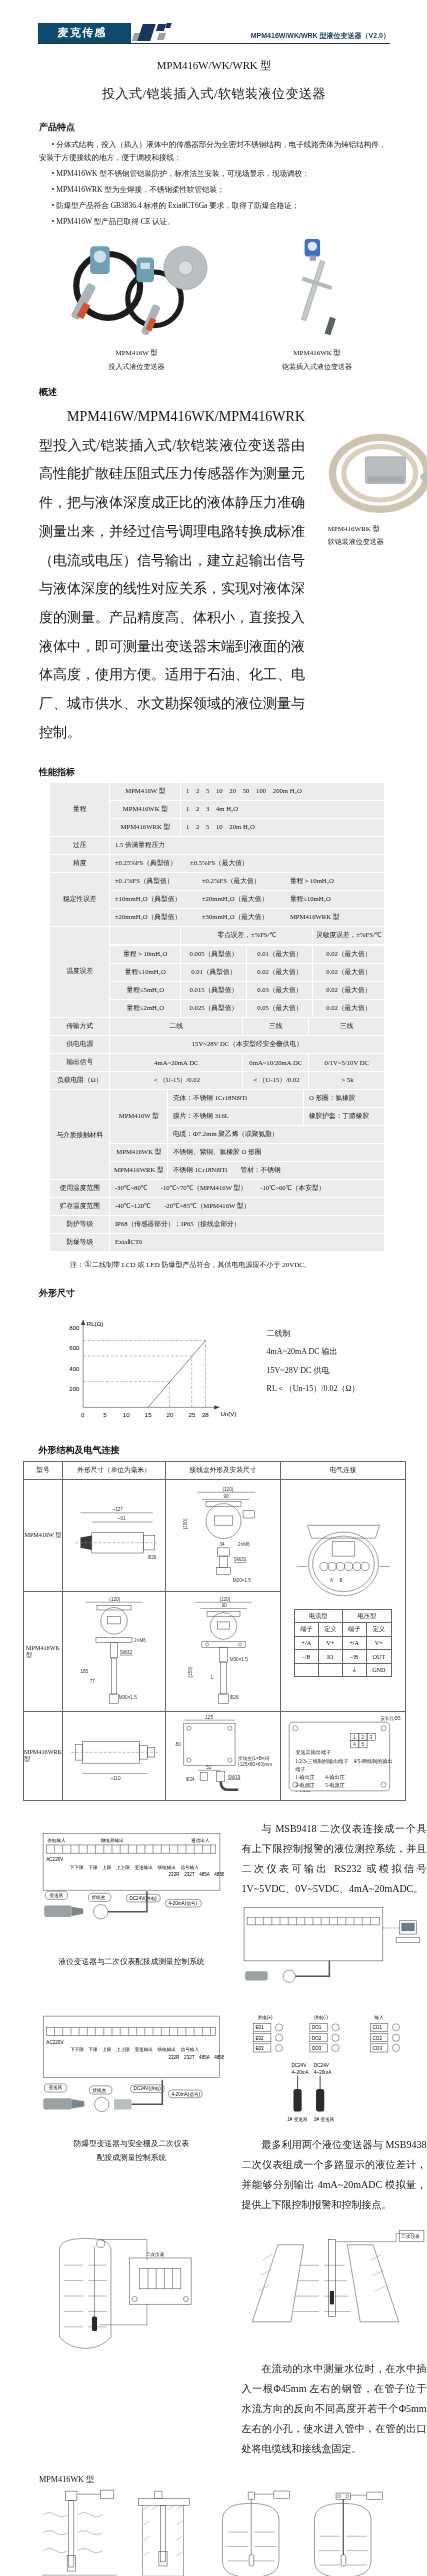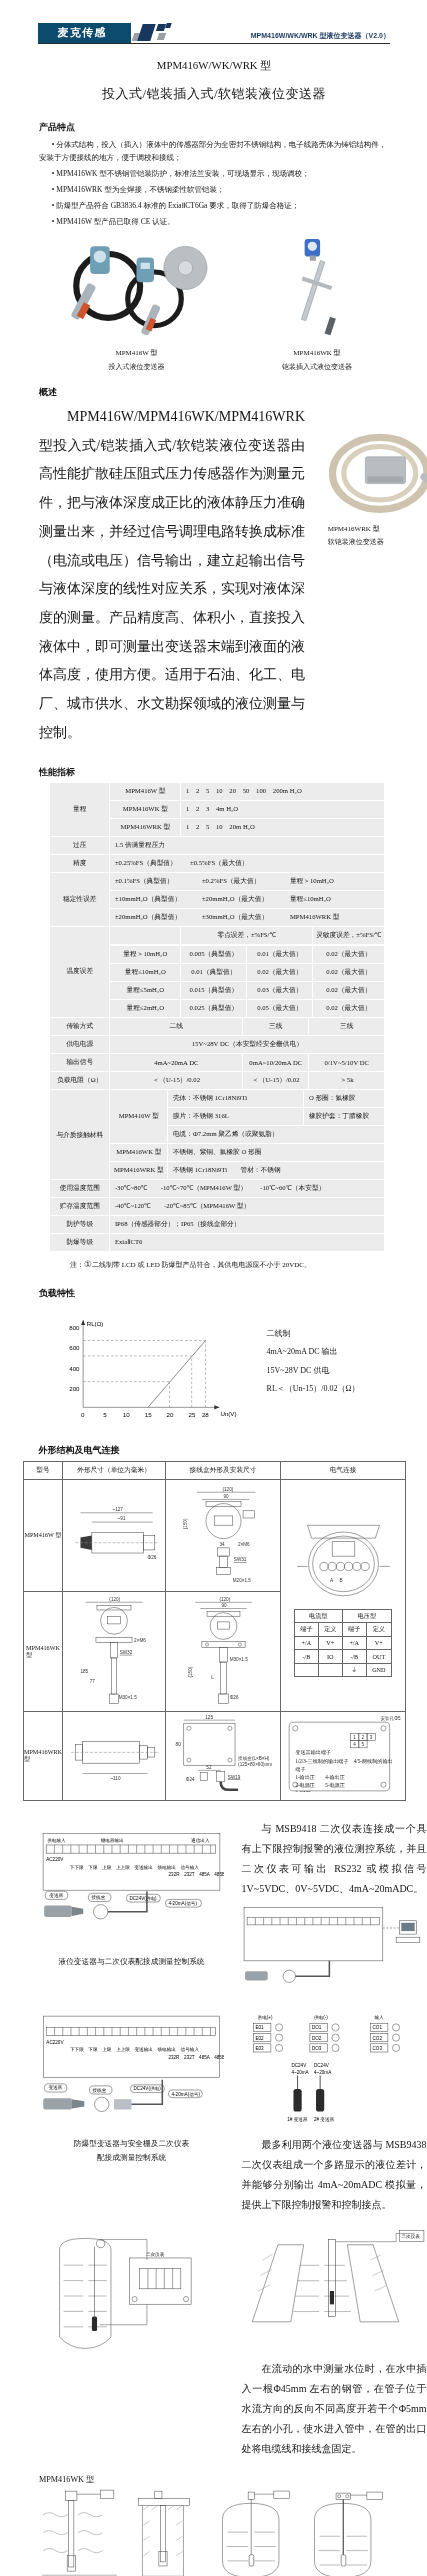--- a/index.html
+++ b/index.html
@@ -352,21 +352,21 @@
           <div class="cl w-label">防爆等级</div>
           <div class="cl fx">ExiaⅡCT6</div>
         </div>
     </div>
     <div class="note">
       <span>注：</span><span class="circ">①</span><span>二线制带 LCD 或 LED 防爆型产品符合，其供电电源应不小于 20VDC。</span>
     </div>
   </div>
 
   <div class="load">
-    <h2 class="sec" style="margin-left:0">负载特性</h2>
+    <h2 class="sec" style="margin-left:0">外形尺寸</h2>
     <div class="load-row">
       <svg width="180" height="121" viewBox="0 0 350 235">
         <line x1="45" y1="195" x2="310" y2="195" stroke="#333"></line>
         <polygon points="310,195 300,191 300,199" fill="#333"></polygon>
         <line x1="45" y1="195" x2="45" y2="25" stroke="#333"></line>
         <polygon points="45,25 41,35 49,35" fill="#333"></polygon>
         <text x="52" y="36" font-size="12">RL(Ω)</text>
         <text x="312" y="212" font-size="12">Un(V)</text>
         <text x="18" y="44" font-size="12">800</text>
         <text x="18" y="84" font-size="12">600</text>

